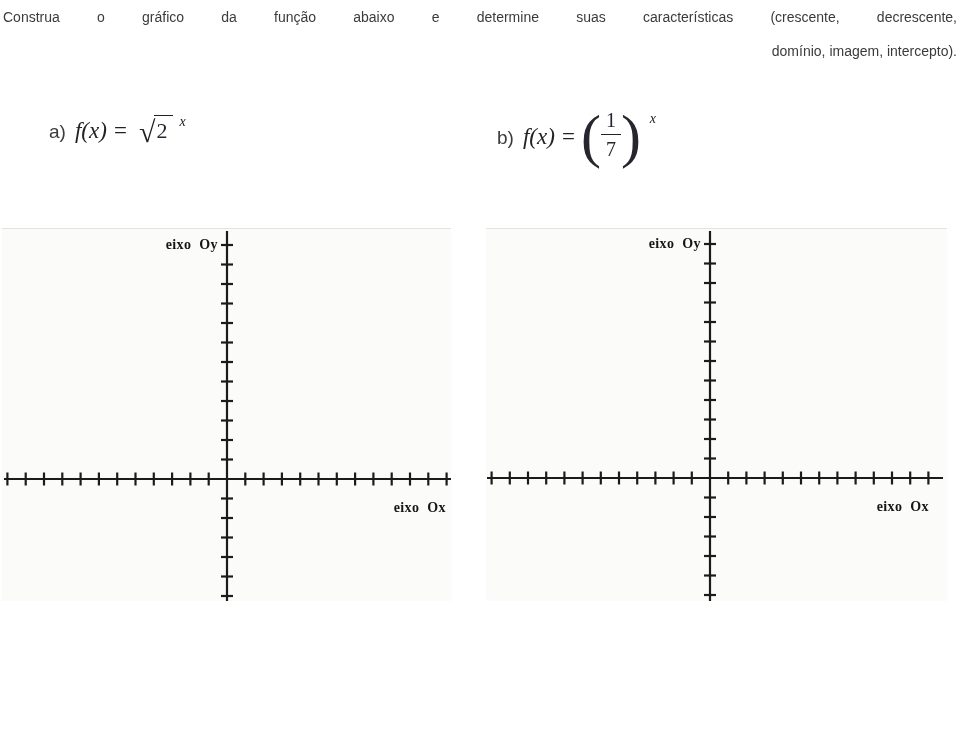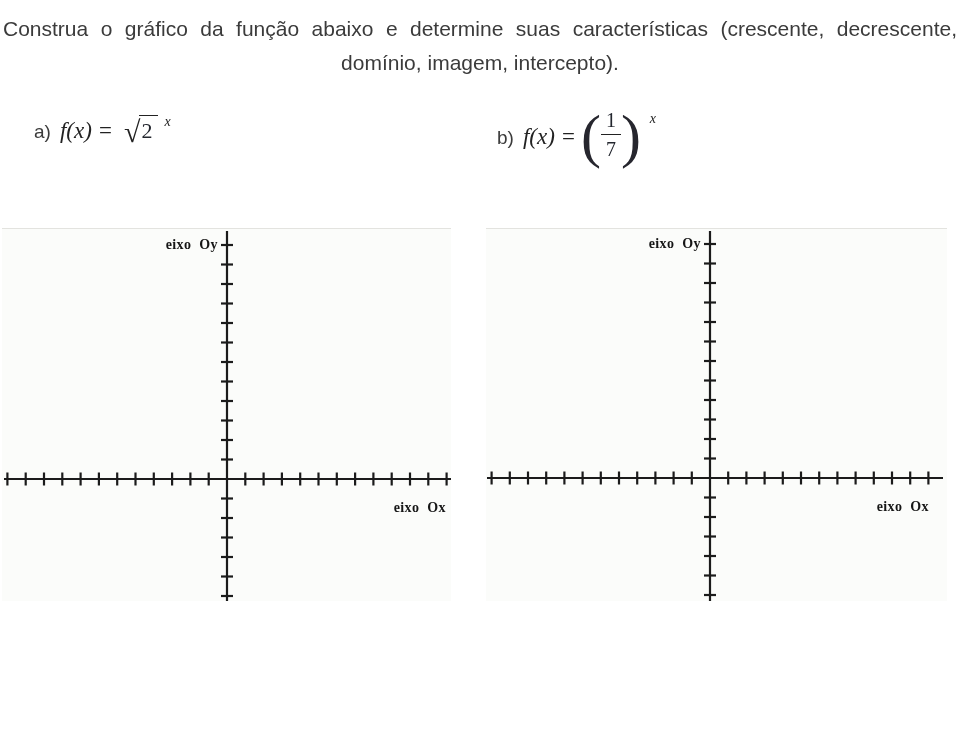--- a/index.html
+++ b/index.html
@@ -2,30 +2,30 @@
 <html><head>
 <meta charset="utf-8">
 <style>
   html,body{margin:0;padding:0;}
   body{
     width:961px;height:734px;position:relative;background:#ffffff;
     font-family:"Liberation Sans",sans-serif;overflow:hidden;
   }
   
   .instructions{
-    position:absolute;left:3px;top:12px;width:954px;
-    font-size:21px;line-height:34px;color:#3b3b3b;
+    position:absolute;left:3px;top:0;width:954px;
+    font-size:14px;line-height:34px;color:#3b3b3b;
   }
   .instr-line-1{text-align:justify;text-align-last:justify;}
-  .instr-line-2{text-align:center;}
+  .instr-line-2{text-align:right;}
   
   .formula{
     position:absolute;white-space:nowrap;line-height:32px;color:#2a2a2a;
   }
-  #formula-a{left:34px;top:112px;}
+  #formula-a{left:49px;top:112px;}
   #formula-b{left:497px;top:112px;}
   .plabel{font-size:19px;color:#3b3b3b;margin-right:9px;}
   .math{
     font-family:"Liberation Serif",serif;font-style:italic;
     font-size:23px;color:#222222;
   }
   .fx-a{margin-right:11px;}
   .fx-b{margin-right:4px;}
   
   .sqrtg{display:inline-block;position:relative;padding-top:3px;}

